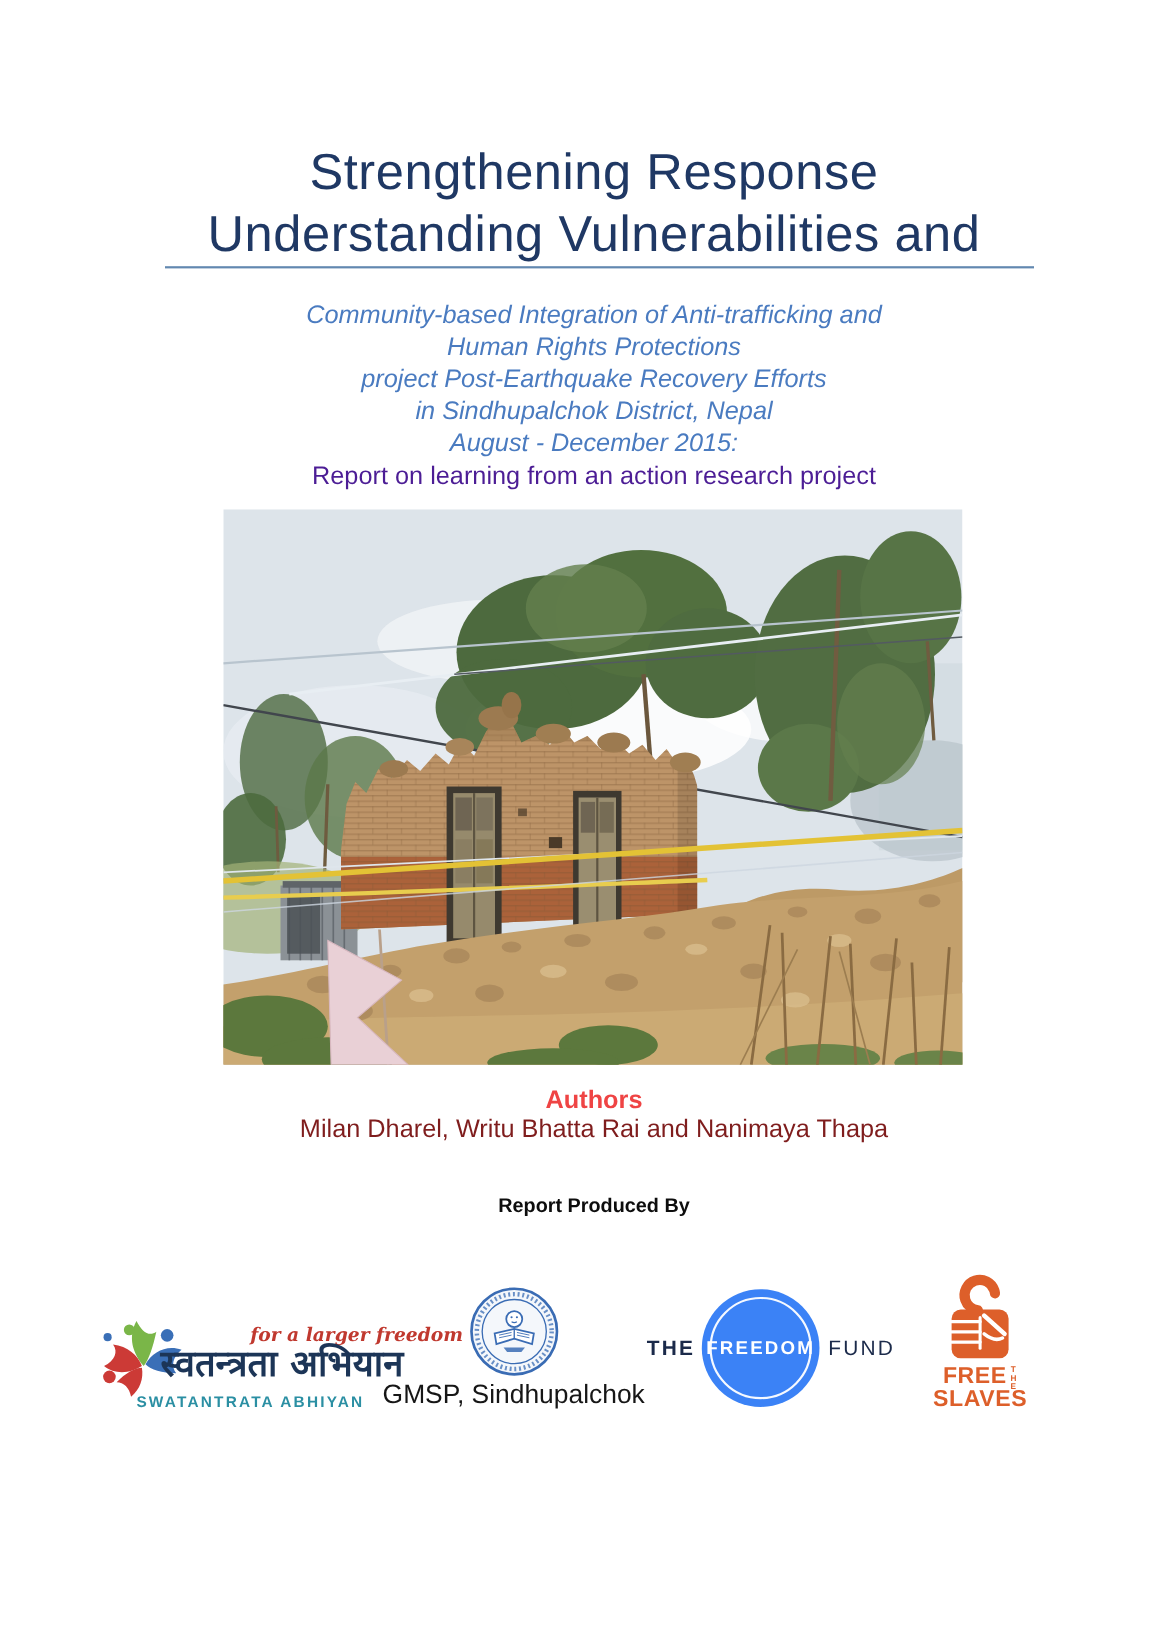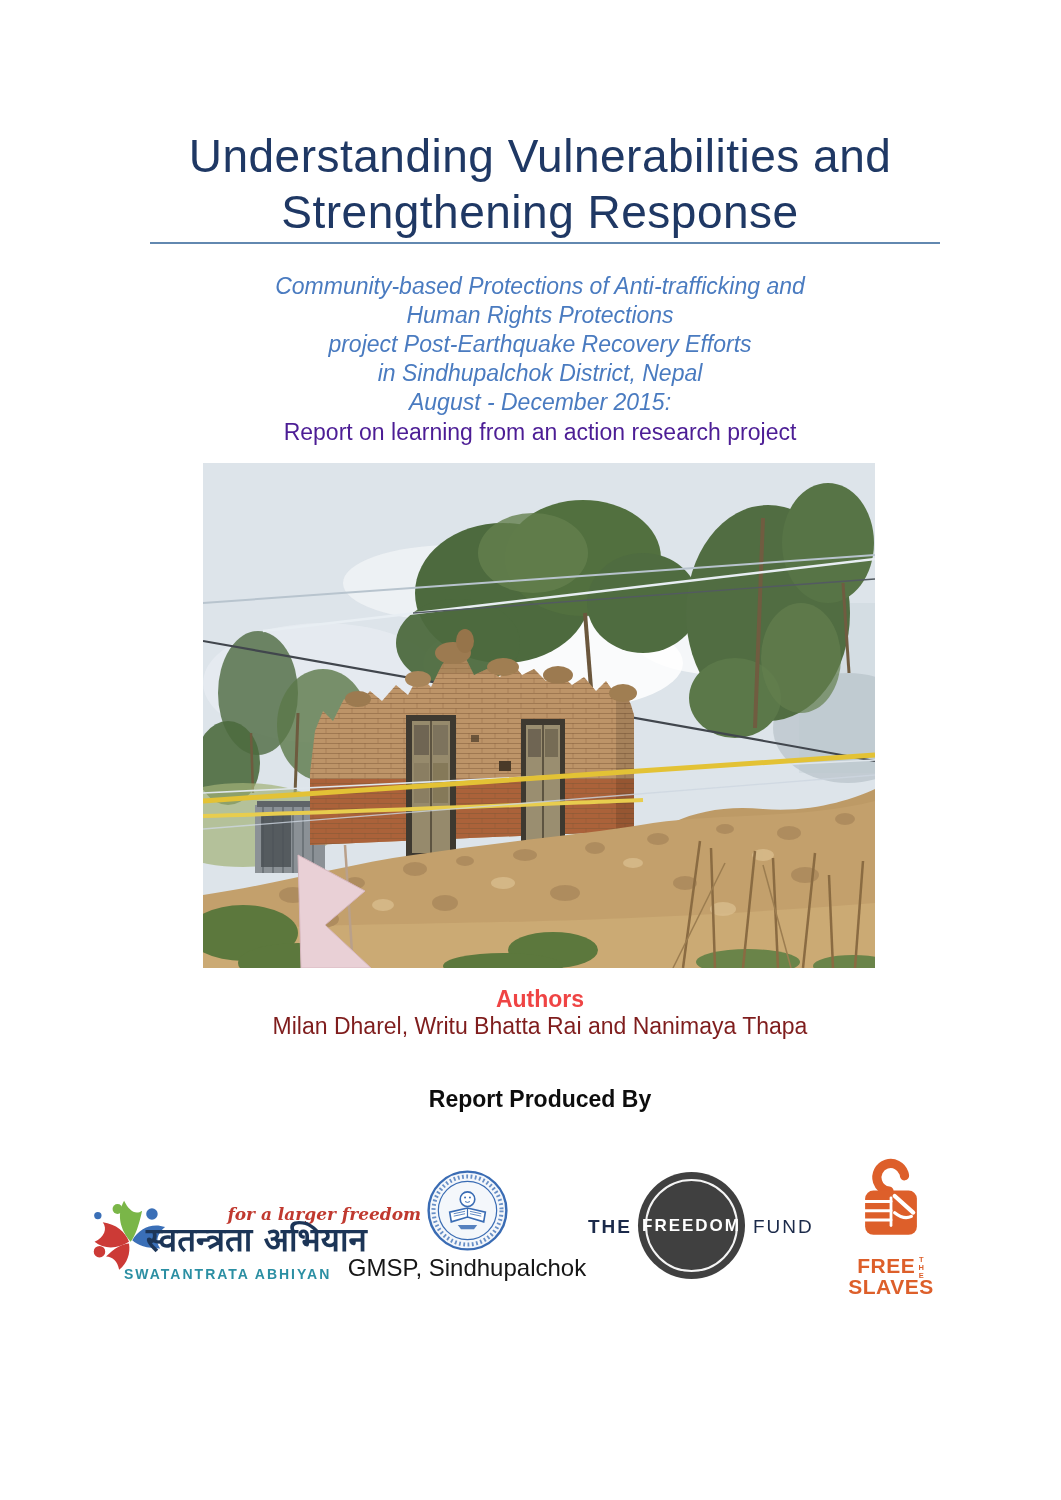--- a/index.html
+++ b/index.html
@@ -14,21 +14,21 @@
     letter-spacing:0.5px;font-weight:400;
   }
   .rule{top:242px;left:150px;width:790px;border-top:2px solid #6288b0;height:0;}
   .subtitle{
     top:272px;font-size:23px;line-height:29px;font-style:italic;color:#4a7bc0;
   }
   .report-line{top:419px;font-size:23px;color:#4c1d95;}
   .photo-frame{left:203px;top:463px;width:672px;height:505px;}
   .authors-heading{top:986px;font-size:23px;font-weight:bold;color:#ef4444;}
   .authors-names{top:1013px;font-size:23px;color:#7f1d1d;}
-  .produced-heading{top:1086px;font-size:23px;font-weight:bold;color:#0d0d0d;}
+  .produced-heading{top:1086px;font-size:18px;font-weight:bold;color:#0d0d0d;}
 
   
   .sa-logo{left:88px;top:1186px;width:255px;height:106px;}
   .sa-pinwheel{position:absolute;left:0;top:2px;width:82px;height:88px;}
   .sa-tagline{
     position:absolute;left:128px;top:18px;width:205px;text-align:right;
     font-family:"DejaVu Serif", serif;font-style:italic;font-weight:bold;
     font-size:17px;color:#c0392f;
   }
   .sa-devanagari{
@@ -41,59 +41,59 @@
   }
 
   
   .gmsp-seal{left:427px;top:1170px;width:81px;height:81px;}
   .gmsp-caption{left:347px;top:1254px;width:240px;text-align:center;font-size:24px;color:#161616;}
 
   
   .ff-logo{left:588px;top:1172px;width:232px;height:110px;}
   .ff-circle{
     position:absolute;left:50px;top:0;width:107px;height:107px;border-radius:50%;
-    background:#404040;
+    background:#3b82f6;
   }
   .ff-ring{
     position:absolute;left:7px;top:7px;right:7px;bottom:7px;border-radius:50%;
     border:2px solid rgba(255,255,255,0.95);
   }
   .ff-freedom{
     position:absolute;left:-6px;right:-6px;top:50%;transform:translateY(-50%);
     text-align:center;color:#ffffff;font-weight:bold;font-size:17px;letter-spacing:2px;
   }
   .ff-the{position:absolute;left:0;top:44px;font-size:19px;font-weight:bold;letter-spacing:2px;color:#1b2a4a;}
   .ff-fund{position:absolute;left:165px;top:44px;font-size:19px;font-weight:normal;letter-spacing:2px;color:#1b2a4a;}
 
   
   .fts-logo{left:843px;top:1153px;width:96px;height:132px;text-align:center;}
   .fts-lock{width:74px;height:86px;margin:0 auto;display:block;}
-  .fts-words{line-height:0;margin-top:16px;}
+  .fts-words{line-height:0;margin-top:1px;}
   .fts-row{display:flex;justify-content:center;align-items:flex-start;line-height:1;}
   .fts-free{font-size:21px;font-weight:bold;color:#dd5f2a;letter-spacing:0.5px;font-stretch:condensed;}
   .fts-the{
     font-size:7.5px;font-weight:bold;color:#dd5f2a;margin-left:2px;
     writing-mode:vertical-rl;text-orientation:upright;letter-spacing:-1px;height:21px;
   }
   .fts-slaves{font-size:21px;font-weight:bold;color:#dd5f2a;line-height:1;letter-spacing:0.5px;}
 </style>
 </head>
 <body>
 
 <div class="page">
 
   <div class="abs center-col title">
+    <div>Strengthening Response</div>
     <div>Understanding Vulnerabilities and</div>
-    <div>Strengthening Response</div>
   </div>
 
   <div class="abs rule"></div>
 
   <div class="abs center-col subtitle">
-    <div>Community-based Protections of Anti-trafficking and</div>
+    <div>Community-based Integration of Anti-trafficking and</div>
     <div>Human Rights Protections</div>
     <div>project Post-Earthquake Recovery Efforts</div>
     <div>in Sindhupalchok District, Nepal</div>
     <div>August - December 2015:</div>
   </div>
 
   <div class="abs center-col report-line">Report on learning from an action research project</div>
 
   <svg class="abs photo-frame" viewBox="0 0 672 505" preserveAspectRatio="none" role="img">
     <defs>

